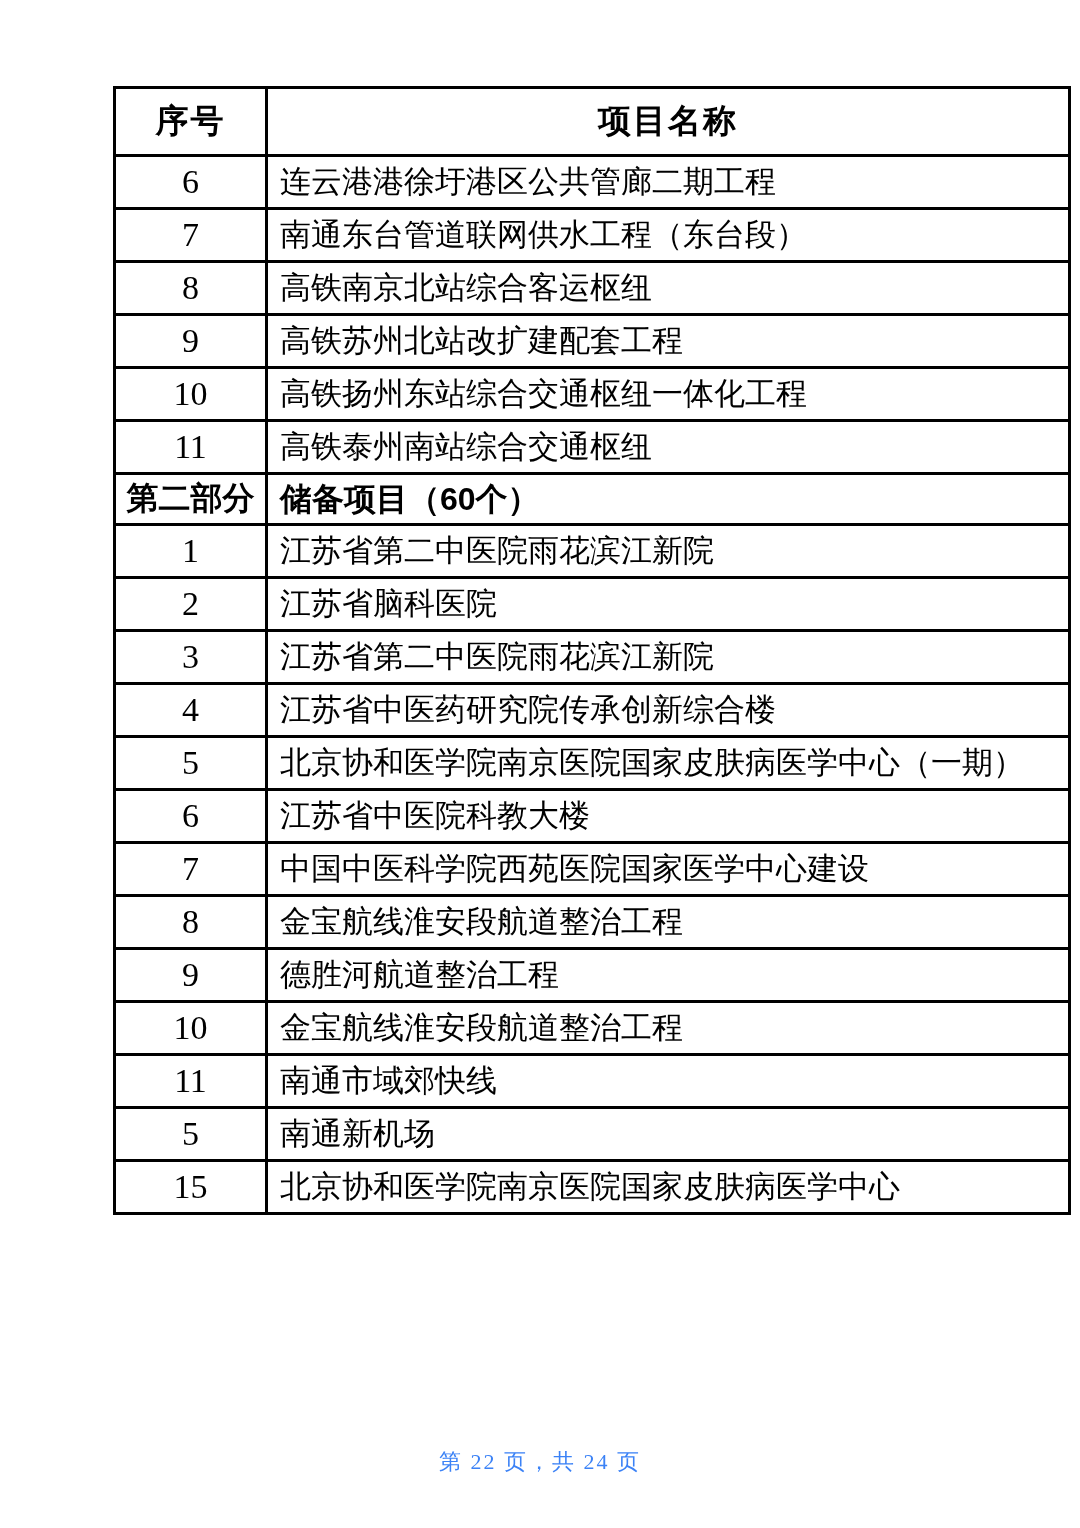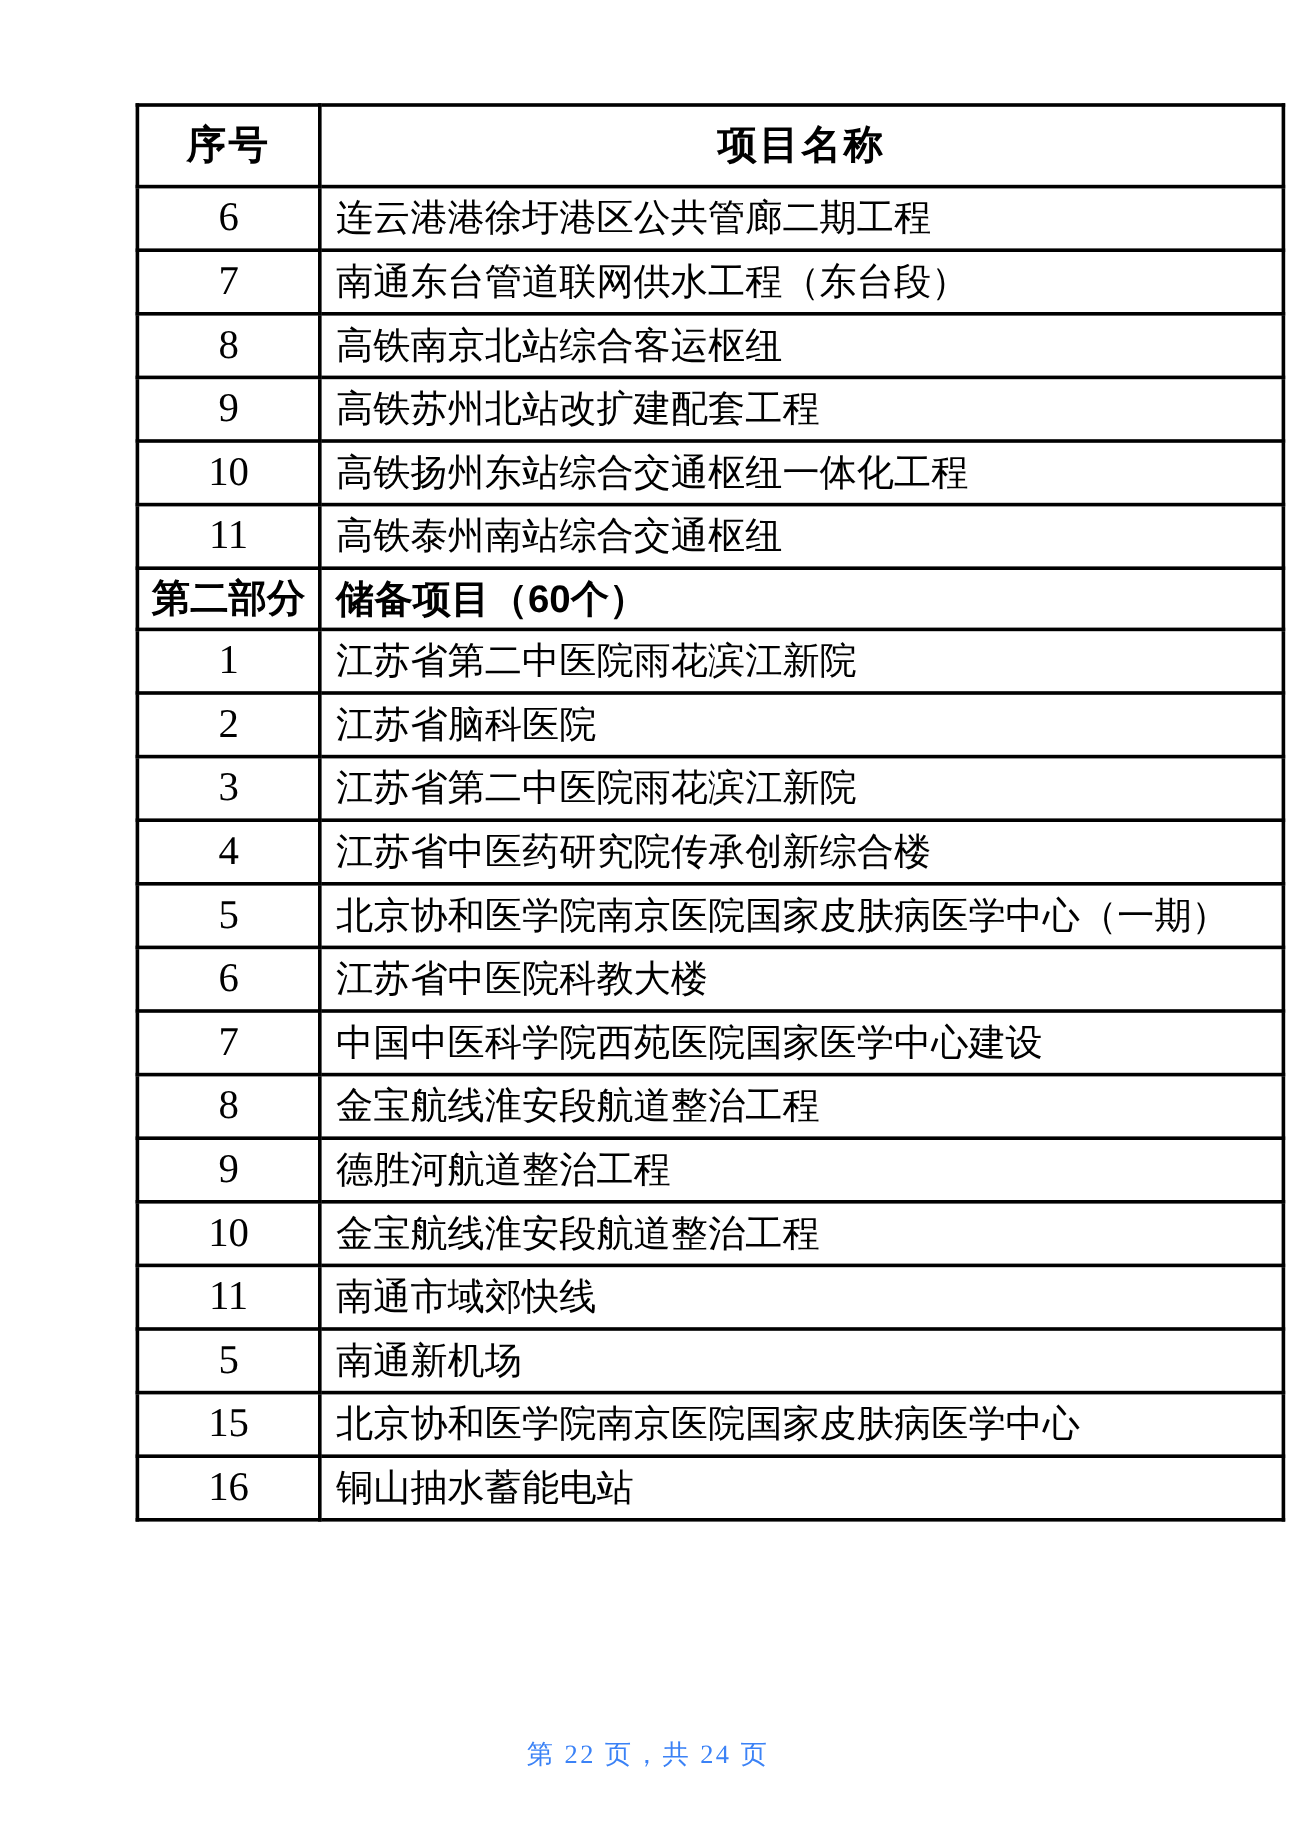--- a/index.html
+++ b/index.html
@@ -158,21 +158,17 @@
           <td class="col-name">南通市域郊快线</td>
         </tr>
         <tr class="item-row">
           <td class="col-no">5</td>
           <td class="col-name">南通新机场</td>
         </tr>
         <tr class="item-row">
           <td class="col-no">15</td>
           <td class="col-name">北京协和医学院南京医院国家皮肤病医学中心</td>
         </tr>
-        <tr class="item-row">
-          <td class="col-no">16</td>
-          <td class="col-name">铜山抽水蓄能电站</td>
-        </tr>
       </tbody>
   </table>
 
   <div class="footer">第 22 页，共 24 页</div>
 </div>
 
 </body></html>

